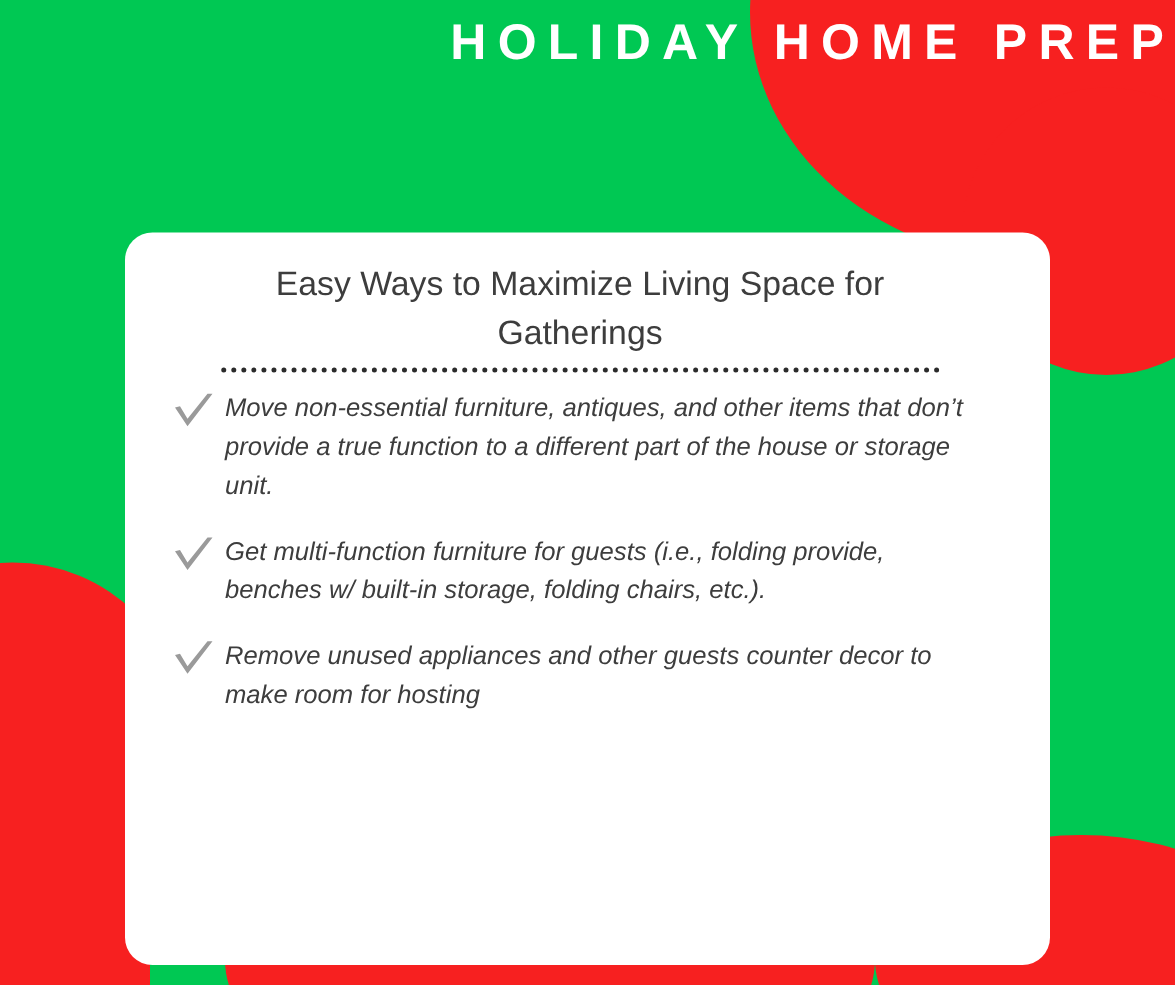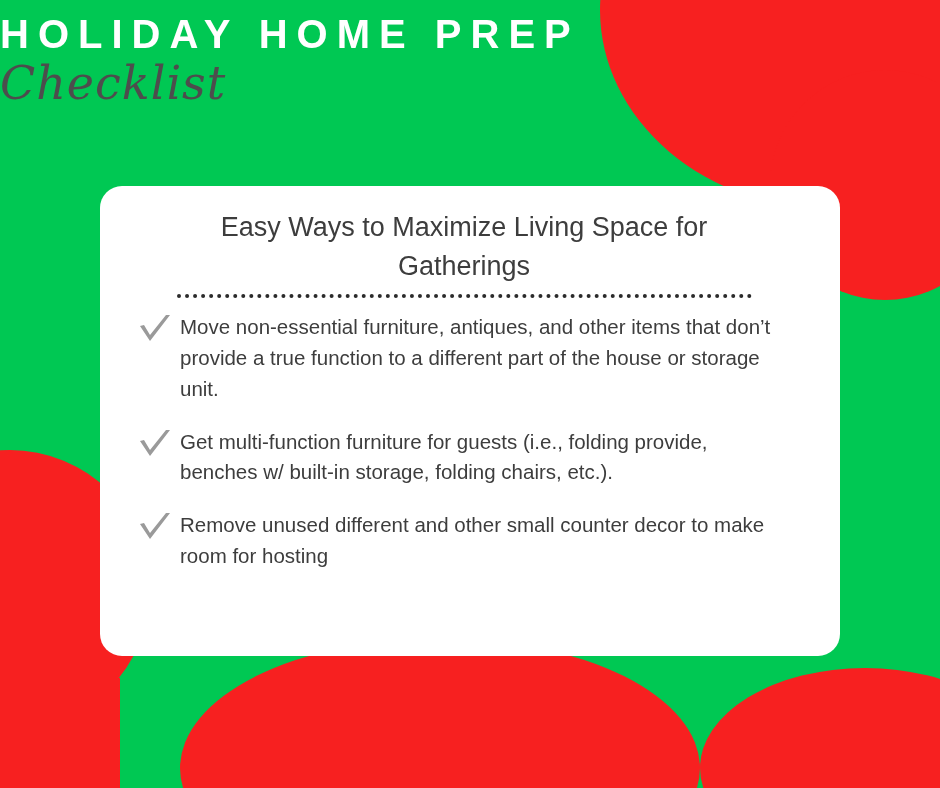--- a/index.html
+++ b/index.html
@@ -74,21 +74,21 @@
     height: 120px;
     background: #f72020;
   }
 
   
   .header {
     position: absolute;
     top: 0;
     left: 0;
     width: 100%;
-    text-align: left;
+    text-align: right;
     z-index: 5;
   }
   .title-main {
     margin: 12px 0 0 0;
     font-family: "Liberation Sans", sans-serif;
     font-weight: bold;
     font-size: 40px;
     letter-spacing: 9px;
     color: #ffffff;
     text-transform: uppercase;
@@ -103,21 +103,21 @@
     letter-spacing: 1px;
     line-height: 1.1;
   }
 
   
   .card {
     position: absolute;
     left: 100px;
     top: 186px;
     width: 740px;
-    height: 470px;
+    height: 586px;
     background: #ffffff;
     border-radius: 22px;
     box-sizing: border-box;
     padding: 22px 40px 18px 28px;
     z-index: 6;
   }
   .card-title {
     margin: 0;
     font-size: 27px;
     font-weight: normal;
@@ -150,38 +150,38 @@
     line-height: 1;
   }
   .check svg {
     display: block;
   }
   .item-text {
     flex: 1 1 auto;
     font-size: 20.5px;
     color: #3d3d3d;
     line-height: 1.5;
+    font-style: italic;
   }
 </style>
 </head>
 <body>
 
 <div class="poster">
 
   <div class="blob blob-top-right"></div>
   <div class="blob-top-right-sq"></div>
   <div class="blob blob-top-right-2"></div>
   <div class="blob blob-left"></div>
   <div class="blob-bottom-left-sq"></div>
   <div class="blob blob-bottom"></div>
   <div class="blob blob-bottom-right"></div>
 
   <div class="header">
     <div class="title-main">HOLIDAY HOME PREP</div>
-    <div class="title-script">Checklist</div>
   </div>
 
   <div class="card">
     <div class="card-title">Easy Ways to Maximize Living Space for Gatherings</div>
     <div class="divider"></div>
 
     <ul class="items">
       <li class="item">
         <span class="check">
           <svg width="34" height="30" viewBox="0 0 34 30" aria-hidden="true">
@@ -197,18 +197,18 @@
           </svg>
         </span>
         <span class="item-text">Get multi-function furniture for guests (i.e., folding provide, benches w/ built-in storage, folding chairs, etc.).</span>
       </li>
       <li class="item">
         <span class="check">
           <svg width="34" height="30" viewBox="0 0 34 30" aria-hidden="true">
             <path d="M2 12 L12 27 L32 1 L28 1 L12 21 L6 11 Z" fill="#9a9a9a"></path>
           </svg>
         </span>
-        <span class="item-text">Remove unused different and other small counter decor to make room for hosting</span>
+        <span class="item-text">Remove unused appliances and other guests counter decor to make room for hosting</span>
       </li>
     </ul>
   </div>
 
 </div>
 
 </body></html>

